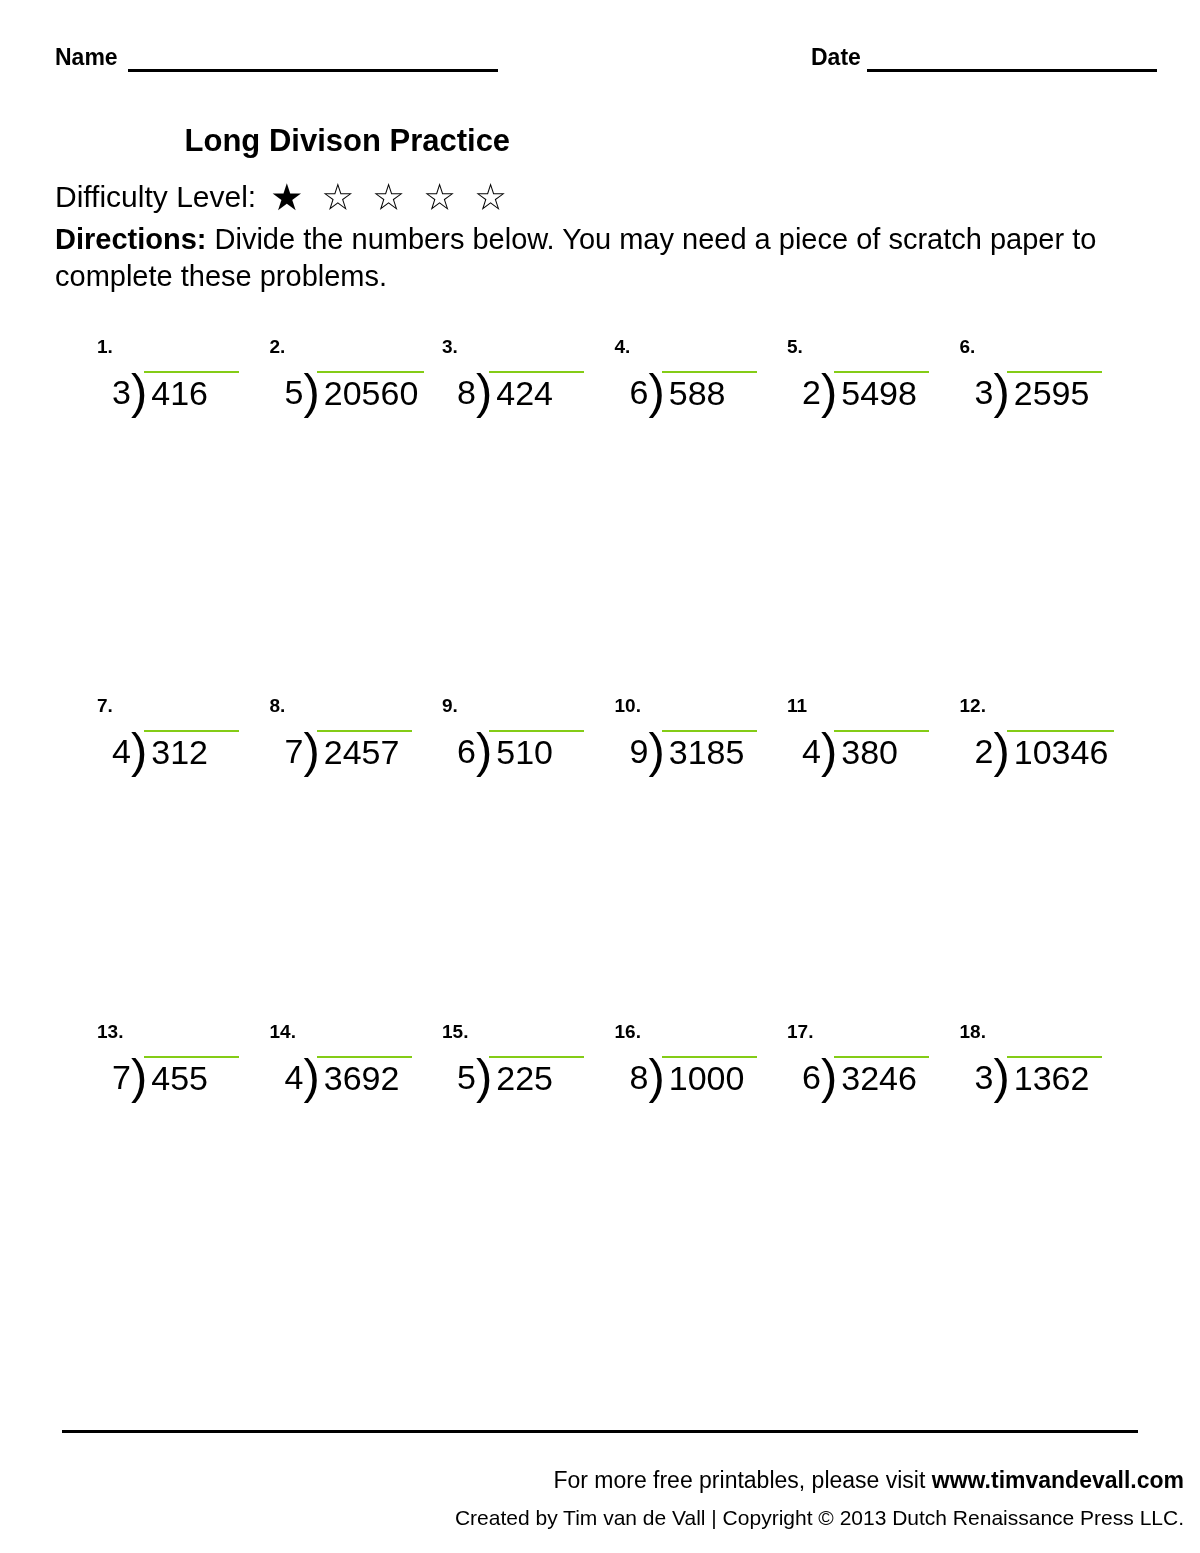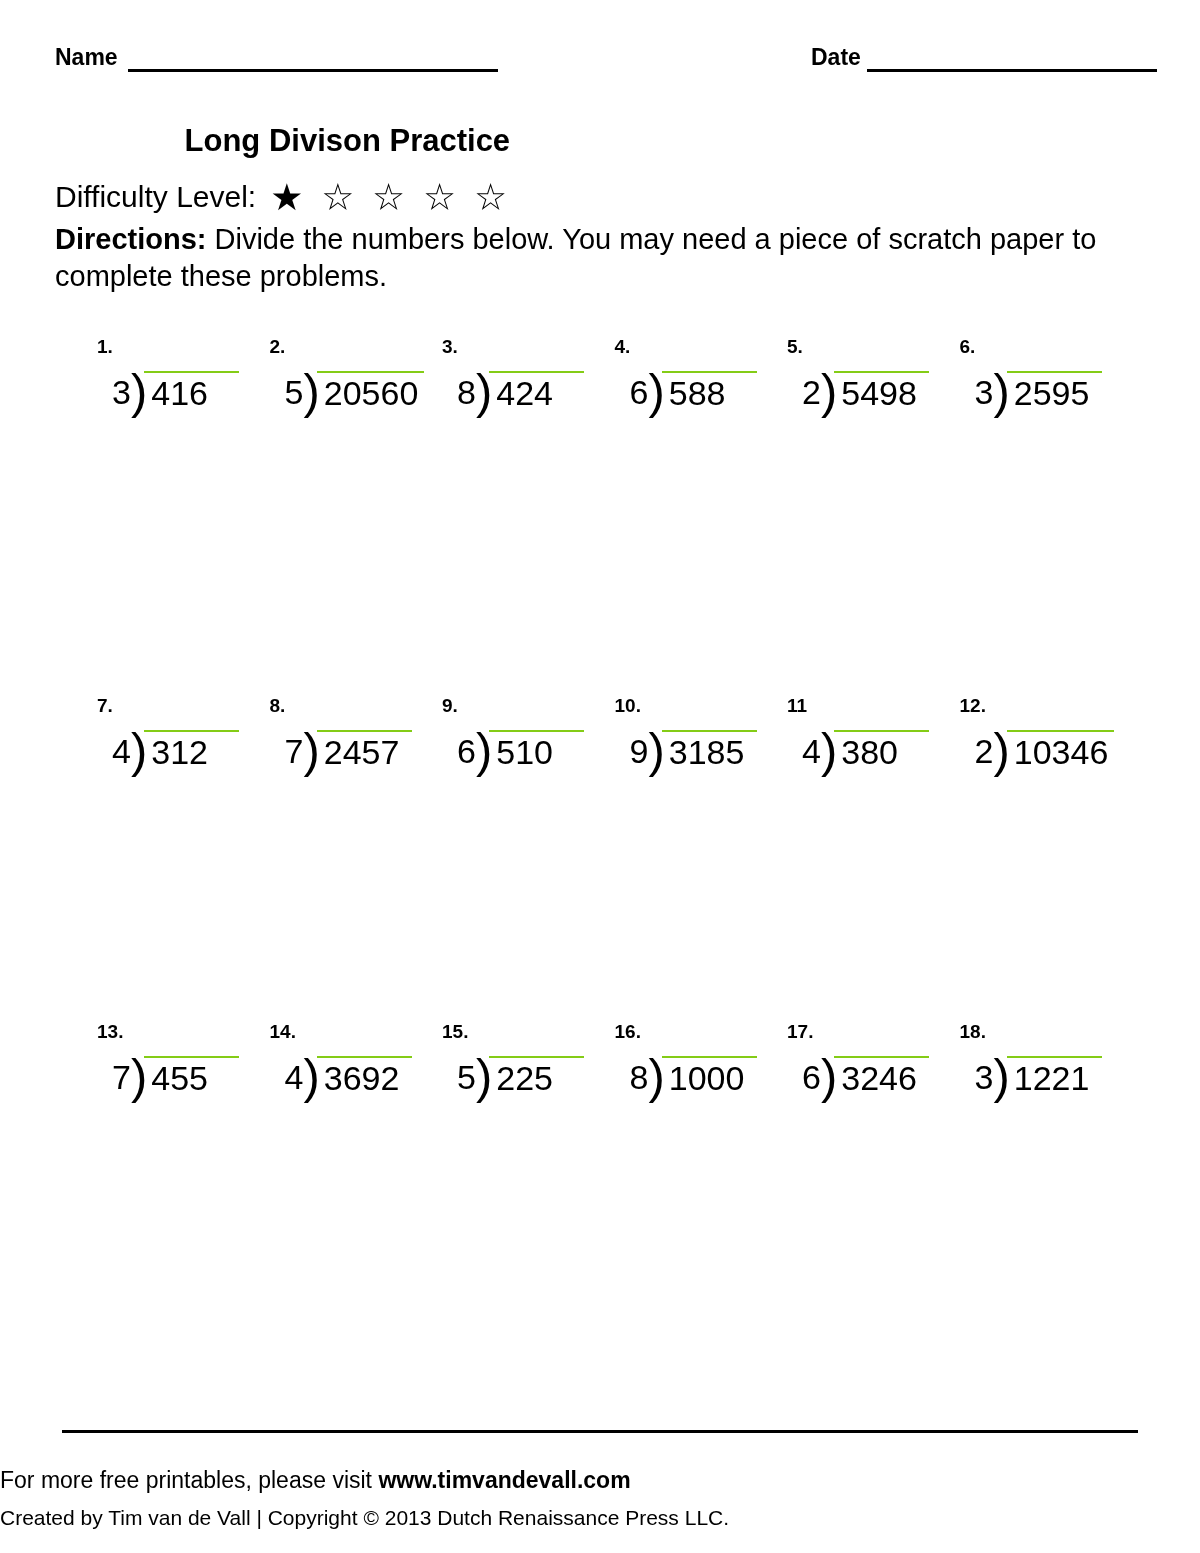--- a/index.html
+++ b/index.html
@@ -37,21 +37,21 @@
   .prow-3 { top:1021px; }
   .cell { width:172.5px; flex:none; }
   .plabel { font-weight:bold; font-size:19px; line-height:1.15; }
   .expr { margin-top:13px; margin-left:15px; display:inline-flex; align-items:flex-end; font-size:34px; line-height:1; white-space:nowrap; }
   .divisor { padding-bottom:1px; }
   .bracket { font-size:49px; line-height:0.76; }
   .dividend { border-top:2px solid #84cc16; padding:3px 6px 0 7px; min-width:95px; margin-left:-3px; box-sizing:border-box; }
 
   
   .footer-rule { position:absolute; left:62px; top:1430px; width:1076px; height:3px; background:#000; }
-  .footer-text { position:absolute; left:0; top:1466px; width:1184px; text-align:left; }
+  .footer-text { position:absolute; left:0; top:1466px; width:1184px; text-align:right; }
   .f1 { font-size:23px; line-height:1.3; }
   .f1 .url { font-weight:bold; }
   .f2 { font-size:21px; line-height:1.3; margin-top:8px; }
 </style>
 </head>
 <body>
 
 <div class="page">
 
   <div class="hdr-row hdr-name">
@@ -229,21 +229,21 @@
           <span class="bracket">)</span>
           <span class="dividend">3246</span>
       </div>
     </div>
 
     <div class="cell">
       <div class="plabel">18.</div>
       <div class="expr">
         <span class="divisor">3</span>
           <span class="bracket">)</span>
-          <span class="dividend">1221</span>
+          <span class="dividend">1362</span>
       </div>
     </div>
   </div>
 
   <div class="footer-rule"></div>
   <div class="footer-text">
     <div class="f1"><span>For more free printables, please visit </span><span class="url">www.timvandevall.com</span></div>
     <div class="f2">Created by Tim van de Vall | Copyright © 2013 Dutch Renaissance Press LLC.</div>
   </div>
 

